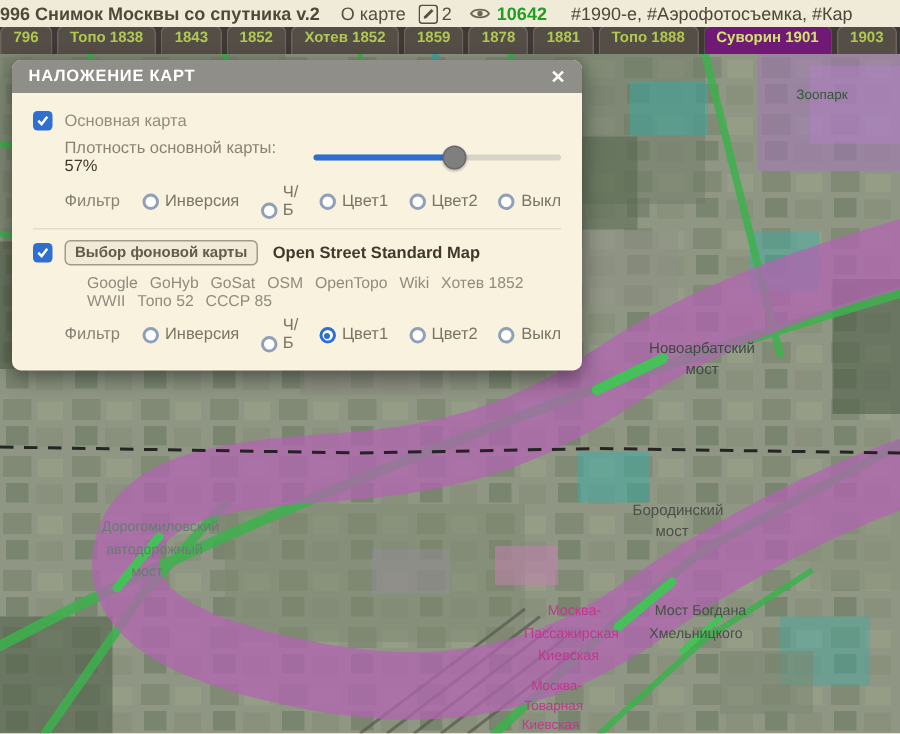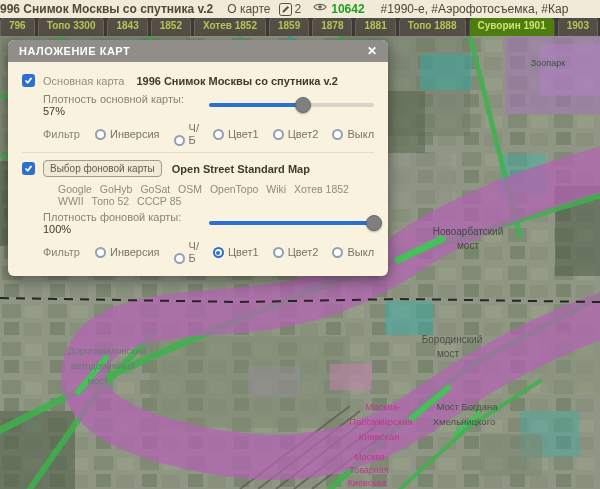--- a/index.html
+++ b/index.html
@@ -7,33 +7,33 @@
   body { font-family:"Liberation Sans", sans-serif; background:#efe9d5; }
   #stage { position:relative; width:600px; height:489px; overflow:hidden; }
 
   
   .topbar { position:absolute; top:0; left:0; width:600px; height:18px;
     background:#f0ebd8; display:flex; align-items:center; white-space:nowrap;
     font-size:12px; color:#55503f; overflow:hidden; }
   .topbar .title { font-weight:bold; color:#4f4a38; margin-right:14px; }
   .topbar .about { color:#55503f; text-decoration:none; margin-right:8px; cursor:pointer; }
   .topbar .editwrap { display:flex; align-items:center; margin-right:12px; gap:3px; }
-  .topbar .views { display:flex; align-items:flex-start; gap:4px; margin-right:16px; }
+  .topbar .views { display:flex; align-items:center; gap:4px; margin-right:16px; }
   .topbar .views b { color:#1f9e1f; font-weight:bold; }
   .topbar .tags { color:#4c4738; }
   .icon-svg { display:inline-block; vertical-align:middle; }
 
   
   .tabbar { position:absolute; top:18px; left:0; width:600px; height:18px;
     background:#3e3935; display:flex; align-items:flex-end; overflow:hidden; }
   .tab { flex:0 0 auto; font-size:10px; font-weight:bold; color:#b2c653;
     background:#544e47; border:1px solid #6b655c; border-bottom:none;
     border-radius:5px 5px 0 0; padding:2px 8px 5px; margin:1px 3px 0 0;
     white-space:nowrap; cursor:pointer; }
-  .tab.active { background:#4d7c0f; color:#cfe470; border-color:#55504a; }
+  .tab.active { background:#701a75; color:#cfe470; border-color:#55504a; }
 
   
   .map { position:absolute; top:36px; left:0; width:600px; height:453px; cursor:grab; }
 
   
   .dialog { position:absolute; left:8px; top:40px; width:380px;
     background:#f9f2df; border-radius:6px; box-shadow:0 4px 14px rgba(0,0,0,.45);
     font-size:11px; color:#7c7566; }
   .dlg-head { height:22px; background:#8f8e89; border-radius:6px 6px 0 0;
     display:flex; align-items:center; justify-content:space-between; padding:0 11px; }
@@ -60,21 +60,21 @@
   .f-label { color:#8a8274; width:52px; flex:0 0 auto; }
   .radio { display:inline-flex; align-items:flex-end; margin-right:14px; cursor:pointer; color:#7a7466; }
   .rb { width:11px; height:11px; border-radius:50%; border:2px solid #8fa0b8; background:#fff;
     margin-right:4px; display:inline-block; flex:0 0 auto; }
   .radio.selected .rb { border-color:#2a6fd2; position:relative; }
   .radio.selected .rb::after { content:""; position:absolute; left:1.5px; top:1.5px;
     width:4px; height:4px; border-radius:50%; background:#2a6fd2; }
   .divider { height:1px; background:#e3dcc6; margin:6px 0 7px; }
   .bg-btn { border:1px solid #a09a88; background:#f1ead6; border-radius:4px;
     font-size:10px; color:#615c4d; padding:2px 6px; margin-right:10px; cursor:pointer;
-    font-family:"Liberation Sans", sans-serif; }
+    font-family:"Liberation Sans", sans-serif;font-weight:bold; }
   .links-row { padding-left:36px; margin:1px 0 4px; font-size:10.5px; }
   .links-row a { color:#918b7d; text-decoration:none; margin-right:5px; cursor:pointer; }
 </style>
 </head>
 <body>
 
 <div id="stage">
 
   <div class="topbar">
     <span class="title">996 Снимок Москвы со спутника v.2</span>
@@ -91,21 +91,21 @@
         <path d="M1 5 C3 1.5 11 1.5 13 5 C11 8.5 3 8.5 1 5 Z" fill="none" stroke="#6a6555" stroke-width="1.2"></path>
         <circle cx="7" cy="5" r="1.8" fill="#6a6555"></circle>
       </svg>
       <b>10642</b>
     </span>
     <span class="tags">#1990-е, #Аэрофотосъемка, #Кар</span>
   </div>
 
   <div class="tabbar">
     <span class="tab">796</span>
-    <span class="tab">Топо 3300</span>
+    <span class="tab">Топо 1838</span>
     <span class="tab">1843</span>
     <span class="tab">1852</span>
     <span class="tab">Хотев 1852</span>
     <span class="tab">1859</span>
     <span class="tab">1878</span>
     <span class="tab">1881</span>
     <span class="tab">Топо 1888</span>
     <span class="tab active">Суворин 1901</span>
     <span class="tab">1903</span>
 
@@ -213,21 +213,20 @@
     </div>
     <div class="dlg-body">
 
       <div class="row main-row">
         <span class="checkbox">
           <svg width="9" height="9" viewBox="0 0 12 12">
             <path d="M2 6 L5 9 L10 2.5" fill="none" stroke="#fff" stroke-width="2.2"></path>
           </svg>
         </span>
         <span class="cb-label">Основная карта</span>
-        <span class="map-name">1996 Снимок Москвы со спутника v.2</span>
       </div>
 
       <div class="row slider-row indent">
         <span class="op-label">
           <span>Плотность основной карты:</span>
           <b>57%</b>
         </span>
         <span class="slider">
           <span class="track"></span>
           <span class="fill" style="width: 57%;"></span>
@@ -277,31 +276,20 @@
         <a>GoSat</a>
         <a>OSM</a>
         <a>OpenTopo</a>
         <a>Wiki</a>
         <a>Хотев 1852</a>
         <a>WWII</a>
         <a>Топо 52</a>
         <a>СССР 85</a>
       </div>
 
-      <div class="row slider-row indent">
-        <span class="op-label">
-          <span>Плотность фоновой карты:</span>
-          <b>100%</b>
-        </span>
-        <span class="slider">
-          <span class="track"></span>
-          <span class="fill" style="width: 100%;"></span>
-          <span class="handle" style="left: calc(100% - 8px);"></span>
-        </span>
-      </div>
 
       <div class="row filter-row indent">
         <span class="f-label">Фильтр</span>
         <label class="radio">
             <span class="rb"></span>
             <span>Инверсия</span>
           </label>
         <label class="radio">
             <span class="rb"></span>
             <span>Ч/Б</span>

